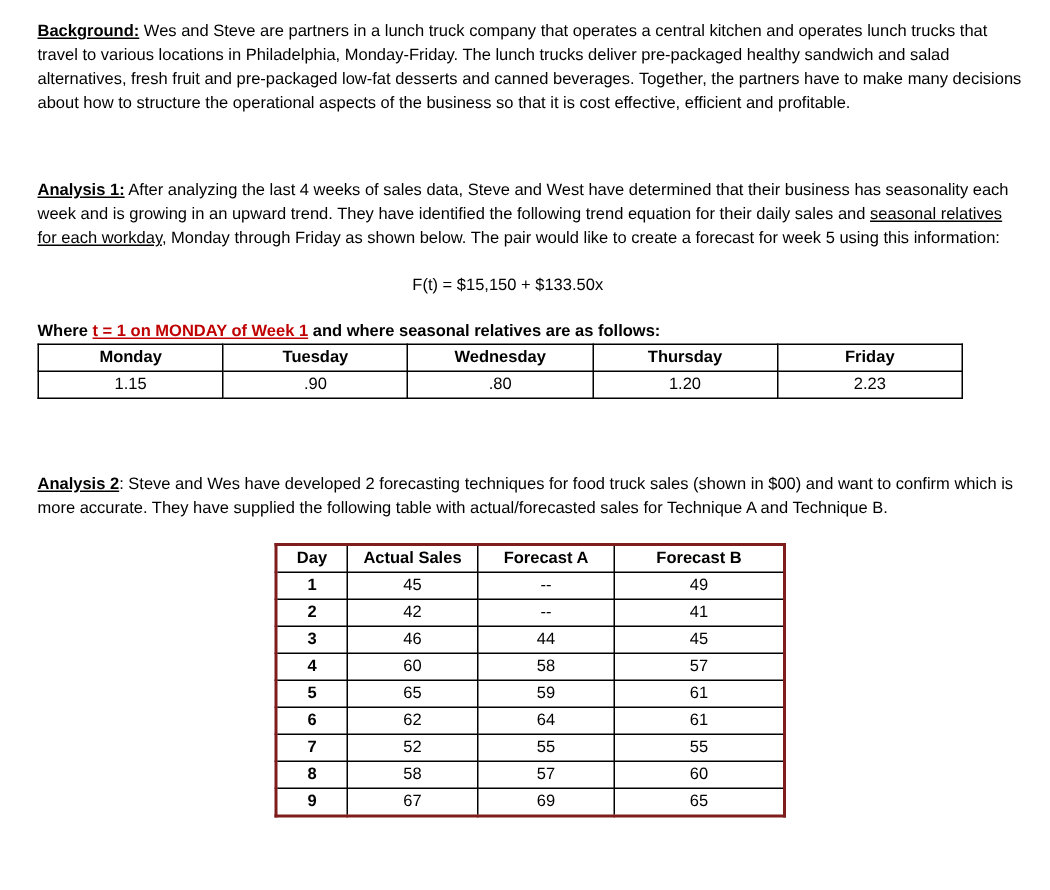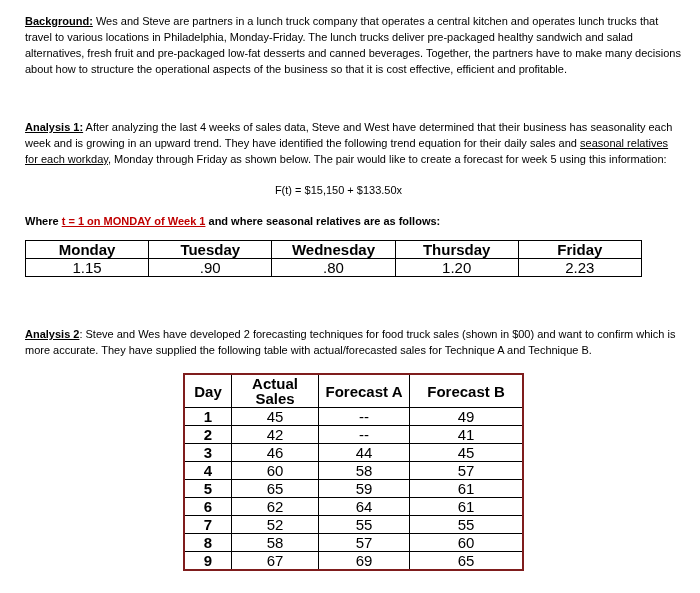--- a/index.html
+++ b/index.html
@@ -16,29 +16,29 @@
   .underline { text-decoration: underline; }
   .red { color: #c00000; }
 
   .para-background { margin-bottom: 42px; }
   .para-analysis1 { margin-bottom: 0; }
   .equation {
     text-align: center;
     font-weight: normal;
     margin: 15px 30px 15px 0;
   }
-  .where-line { font-weight: bold; margin-bottom: 11px; }
+  .where-line { font-weight: bold; }
 
   table { border-collapse: collapse; background: #fff; }
   th, td {
     border: 1px solid #000;
     text-align: center;
     padding: 1px 4px;
     line-height: 15px;
-    font-size: 15px;
+    font-size: 11px;
   }
   th { font-weight: bold; }
 
   .seasonal-table { width: 617px; table-layout: fixed; }
   .seasonal-table th, .seasonal-table td { width: 20%; }
 
   .para-analysis2 { margin-top: 49px; margin-bottom: 15px; }
 
   .forecast-table { margin: 0 auto; border: 2px solid #7f1d1d; }
   .forecast-table th:nth-child(1), .forecast-table td:nth-child(1) { width: 38px; }

